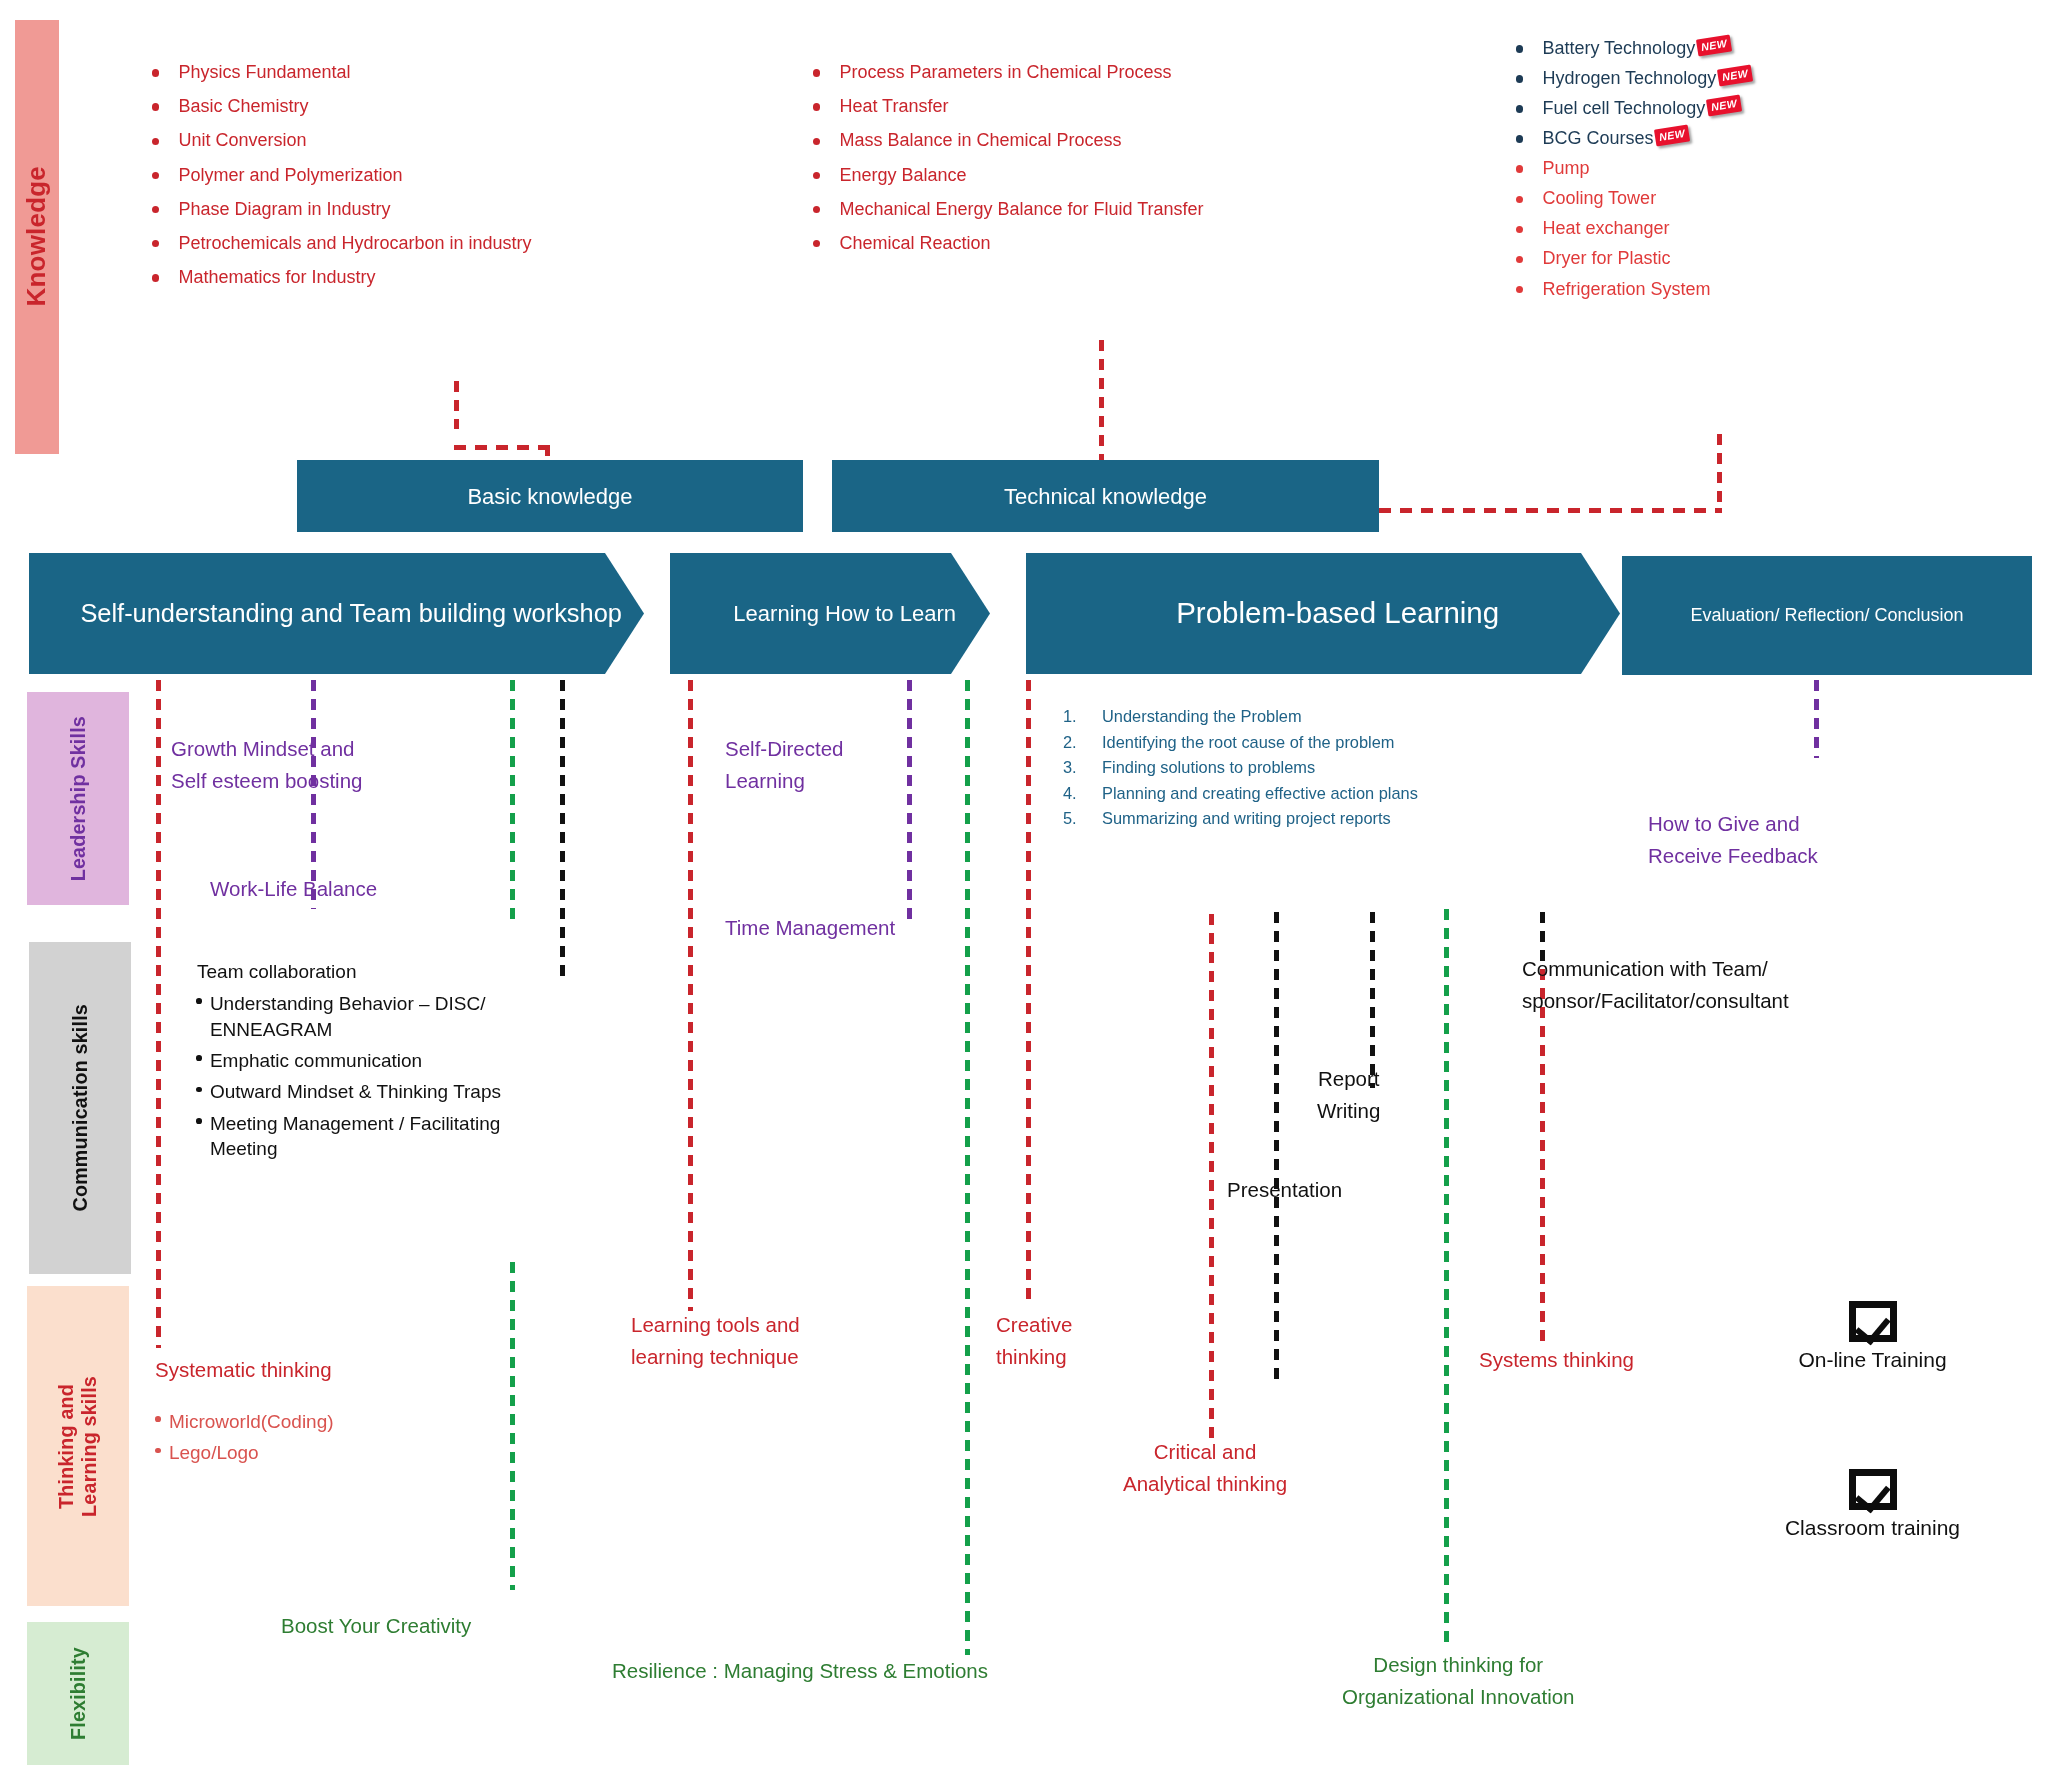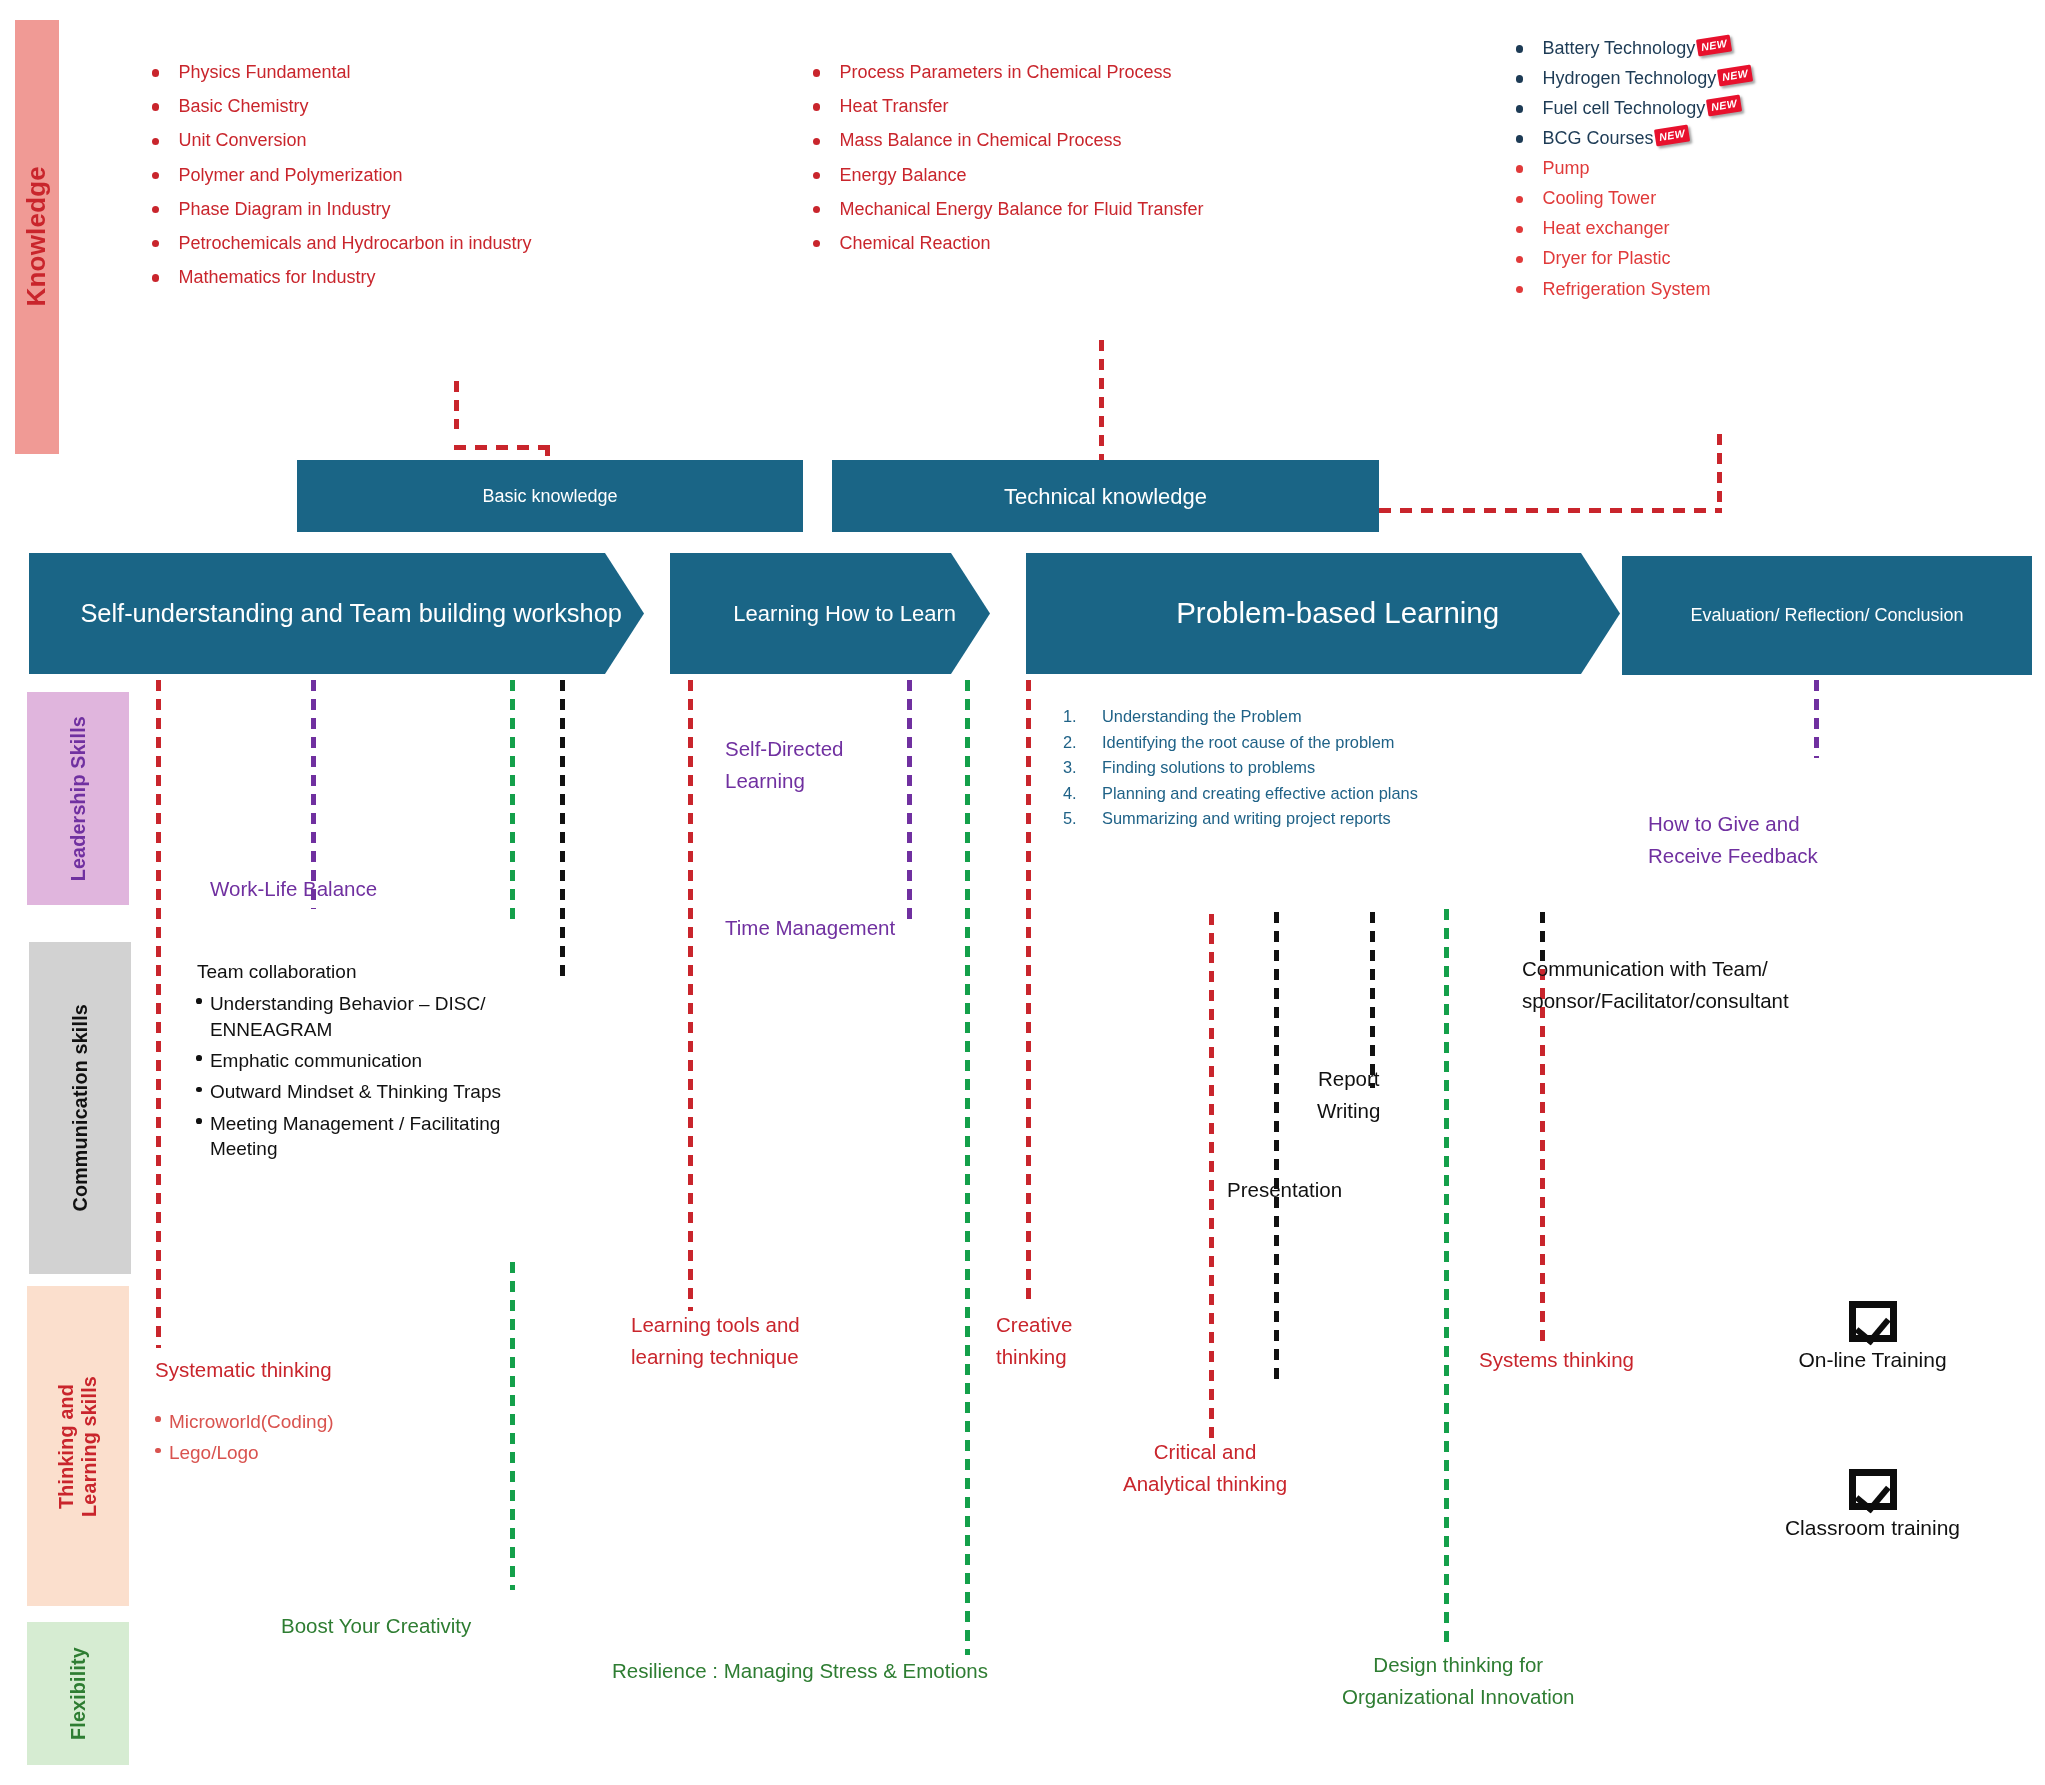--- a/index.html
+++ b/index.html
@@ -243,21 +243,21 @@
 
   <div class="vline d-red abs" style="left:454px;top:381px;height:48px;"></div>
   <div class="hline h-red abs" style="left:454px;top:445px;width:94px;"></div>
   <div class="vline d-red abs" style="left:545px;top:445px;height:41px;"></div>
 
   <div class="vline d-red abs" style="left:1099px;top:340px;height:143px;"></div>
 
   <div class="vline d-red abs" style="left:1717px;top:434px;height:78px;"></div>
   <div class="hline h-red abs" style="left:1379px;top:508px;width:343px;"></div>
 
-  <div class="tealbox" style="left:297px;top:460px;width:506px;height:72px;font-size:18px;">
+  <div class="tealbox" style="left:297px;top:460px;width:506px;height:72px;font-size:22px;">
     <span>Basic knowledge</span>
   </div>
   <div class="tealbox" style="left:832px;top:460px;width:547px;height:72px;font-size:22px;">
     <span>Technical knowledge</span>
   </div>
 
   <div class="tealbox chevron" style="left:29px;top:553px;width:615px;height:121px;font-size:25.4px;">
     <span>Self-understanding and Team building workshop</span>
   </div>
   <div class="tealbox chevron" style="left:670px;top:553px;width:320px;height:121px;font-size:22px;">
@@ -283,20 +283,24 @@
 
   <div class="vline d-red abs" style="left:1209px;top:914px;height:528px;"></div>
   <div class="vline d-black abs" style="left:1274px;top:912px;height:467px;"></div>
   <div class="vline d-black abs" style="left:1370px;top:912px;height:176px;"></div>
   <div class="vline d-green abs" style="left:1444px;top:909px;height:733px;"></div>
   <div class="vline d-red abs" style="left:1540px;top:912px;height:434px;"></div>
   <div class="vline d-black abs" style="left:1540px;top:912px;height:53px;"></div>
 
   <div class="vline d-purple abs" style="left:1814px;top:680px;height:78px;"></div>
 
+  <div class="txt c-purple" style="left:171px;top:733px;width:270px;font-size:20.5px;">
+    <div>Growth Mindset and</div>
+    <div>Self esteem boosting</div>
+  </div>
   <div class="txt c-purple" style="left:210px;top:873px;font-size:20.5px;">
     <span>Work-Life Balance</span>
   </div>
 
   <div class="txt c-purple" style="left:725px;top:733px;font-size:20.5px;">
     <div>Self-Directed</div>
     <div>Learning</div>
   </div>
   <div class="txt c-purple" style="left:725px;top:912px;font-size:20.5px;">
     <span>Time Management</span>

